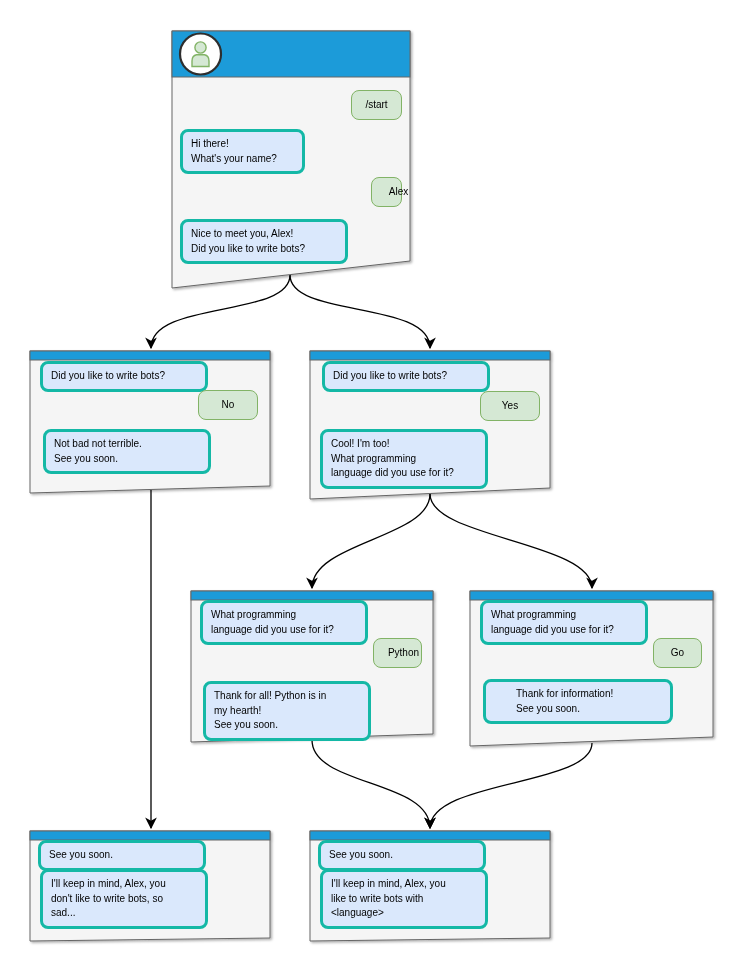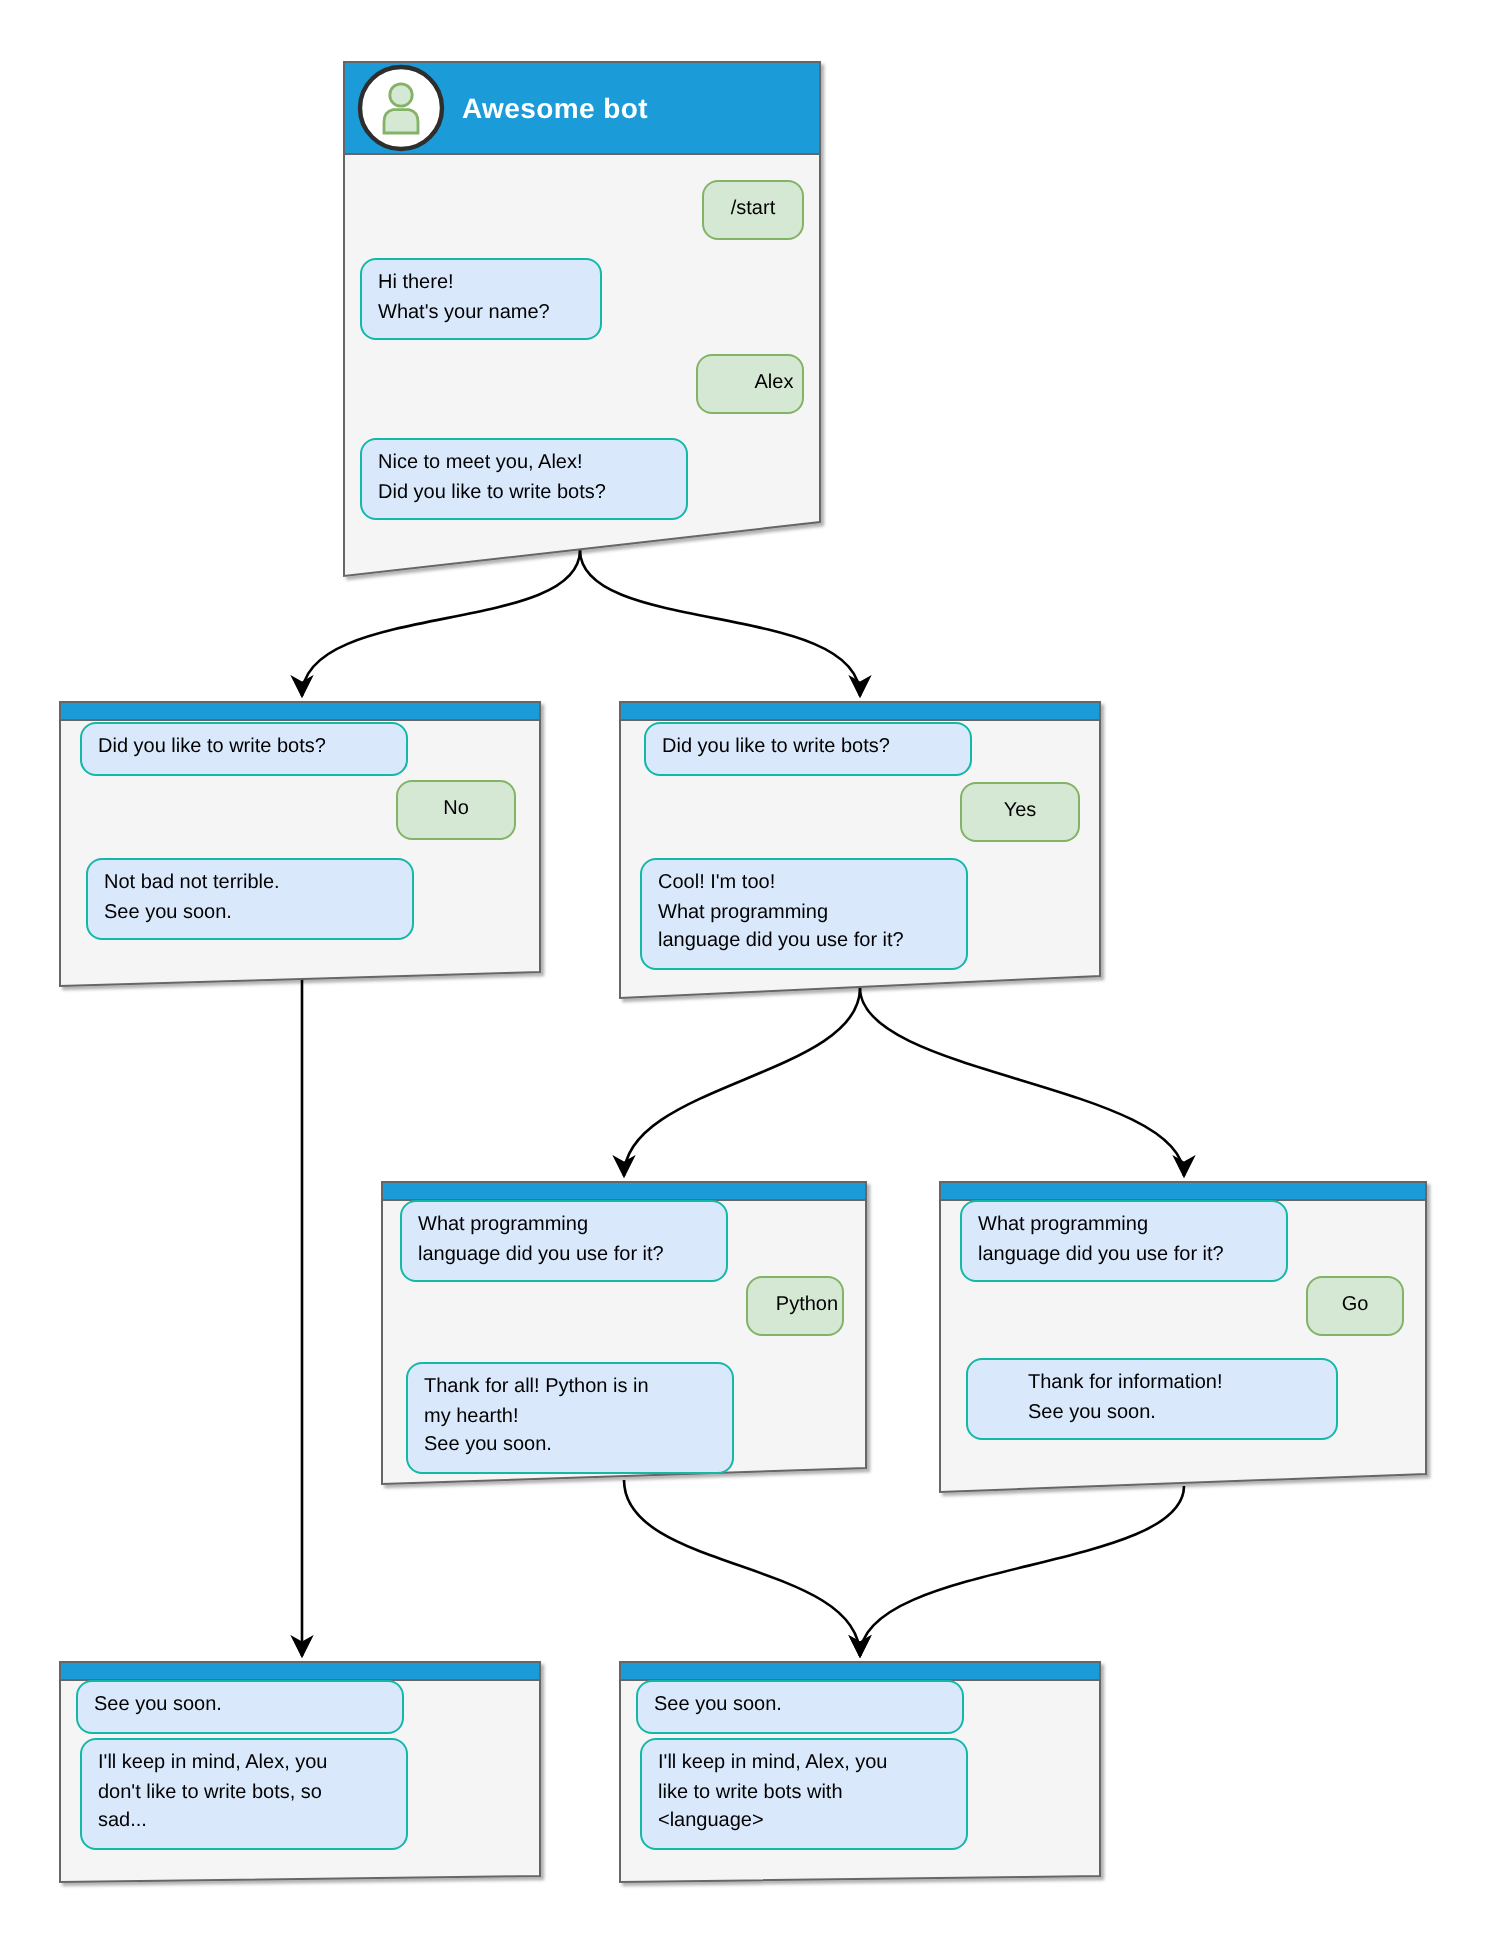--- a/index.html
+++ b/index.html
@@ -4,21 +4,21 @@
 <style>
   html,body{margin:0;padding:0;background:#ffffff;}
   .canvas{position:relative;width:743px;height:971px;background:#ffffff;overflow:hidden;
           font-family:"Liberation Sans",sans-serif;}
   svg.chrome{position:absolute;left:0;top:0;width:743px;height:971px;}
   .window{position:absolute;}
   .window-title{position:absolute;left:59px;top:0;height:46px;display:flex;align-items:center;
                 color:#ffffff;font-weight:bold;font-size:14px;letter-spacing:.2px;}
   .bubble{position:absolute;font-size:10px;line-height:14.5px;color:#000;border-radius:8px;
           white-space:pre;}
-  .bubble.bot{background:#dae8fc;border:1px solid #14b8a6;padding:5px 8px;width:146px;}
+  .bubble.bot{background:#dae8fc;border:3px solid #14b8a6;padding:5px 8px;width:146px;}
   .bubble.bot.narrow{width:103px;}
   .bubble.user{background:#d5e8d4;border:1px solid #82b366;display:flex;align-items:center;
                justify-content:center;box-sizing:border-box;height:30px;text-align:center;}
 </style>
 </head>
 <body>
 
 <div class="canvas">
 
   <svg class="chrome" viewBox="0 0 743 971" xmlns="http://www.w3.org/2000/svg">
@@ -73,25 +73,24 @@
       <polygon points="30,831 270,831 270,938 30,941" fill="#f5f5f5" stroke="#666" stroke-width="1"></polygon>
       <rect x="30" y="831" width="240" height="9" fill="#1d9bd9" stroke="#666" stroke-width="1"></rect>
     </g>
     <g filter="url(#ds)">
       <polygon points="310,831 550,831 550,938 310,941" fill="#f5f5f5" stroke="#666" stroke-width="1"></polygon>
       <rect x="310" y="831" width="240" height="9" fill="#1d9bd9" stroke="#666" stroke-width="1"></rect>
     </g>
   </svg>
 
   <div class="window" style="left:172px;top:31px;width:238px;height:257px;">
-    <div class="window-title">Awesome bot</div>
     <div class="bubble user" style="right:8px;top:59px;width:51px;">/start</div>
     <div class="bubble bot narrow" style="left:8px;top:98px;">Hi there!
 What's your name?</div>
-    <div class="bubble user" style="right:8px;top:146px;width:54px;padding-left:24px;">Alex</div>
+    <div class="bubble user" style="right:8px;top:146px;width:31px;padding-left:24px;">Alex</div>
     <div class="bubble bot" style="left:8px;top:188px;">Nice to meet you, Alex!
 Did you like to write bots?</div>
   </div>
 
   <div class="window" style="left:30px;top:351px;width:240px;height:142px;">
     <div class="bubble bot" style="left:10px;top:10px;">Did you like to write bots?</div>
     <div class="bubble user" style="right:12px;top:39px;width:60px;">No</div>
     <div class="bubble bot" style="left:13px;top:78px;">Not bad not terrible.
 See you soon.</div>
   </div>

